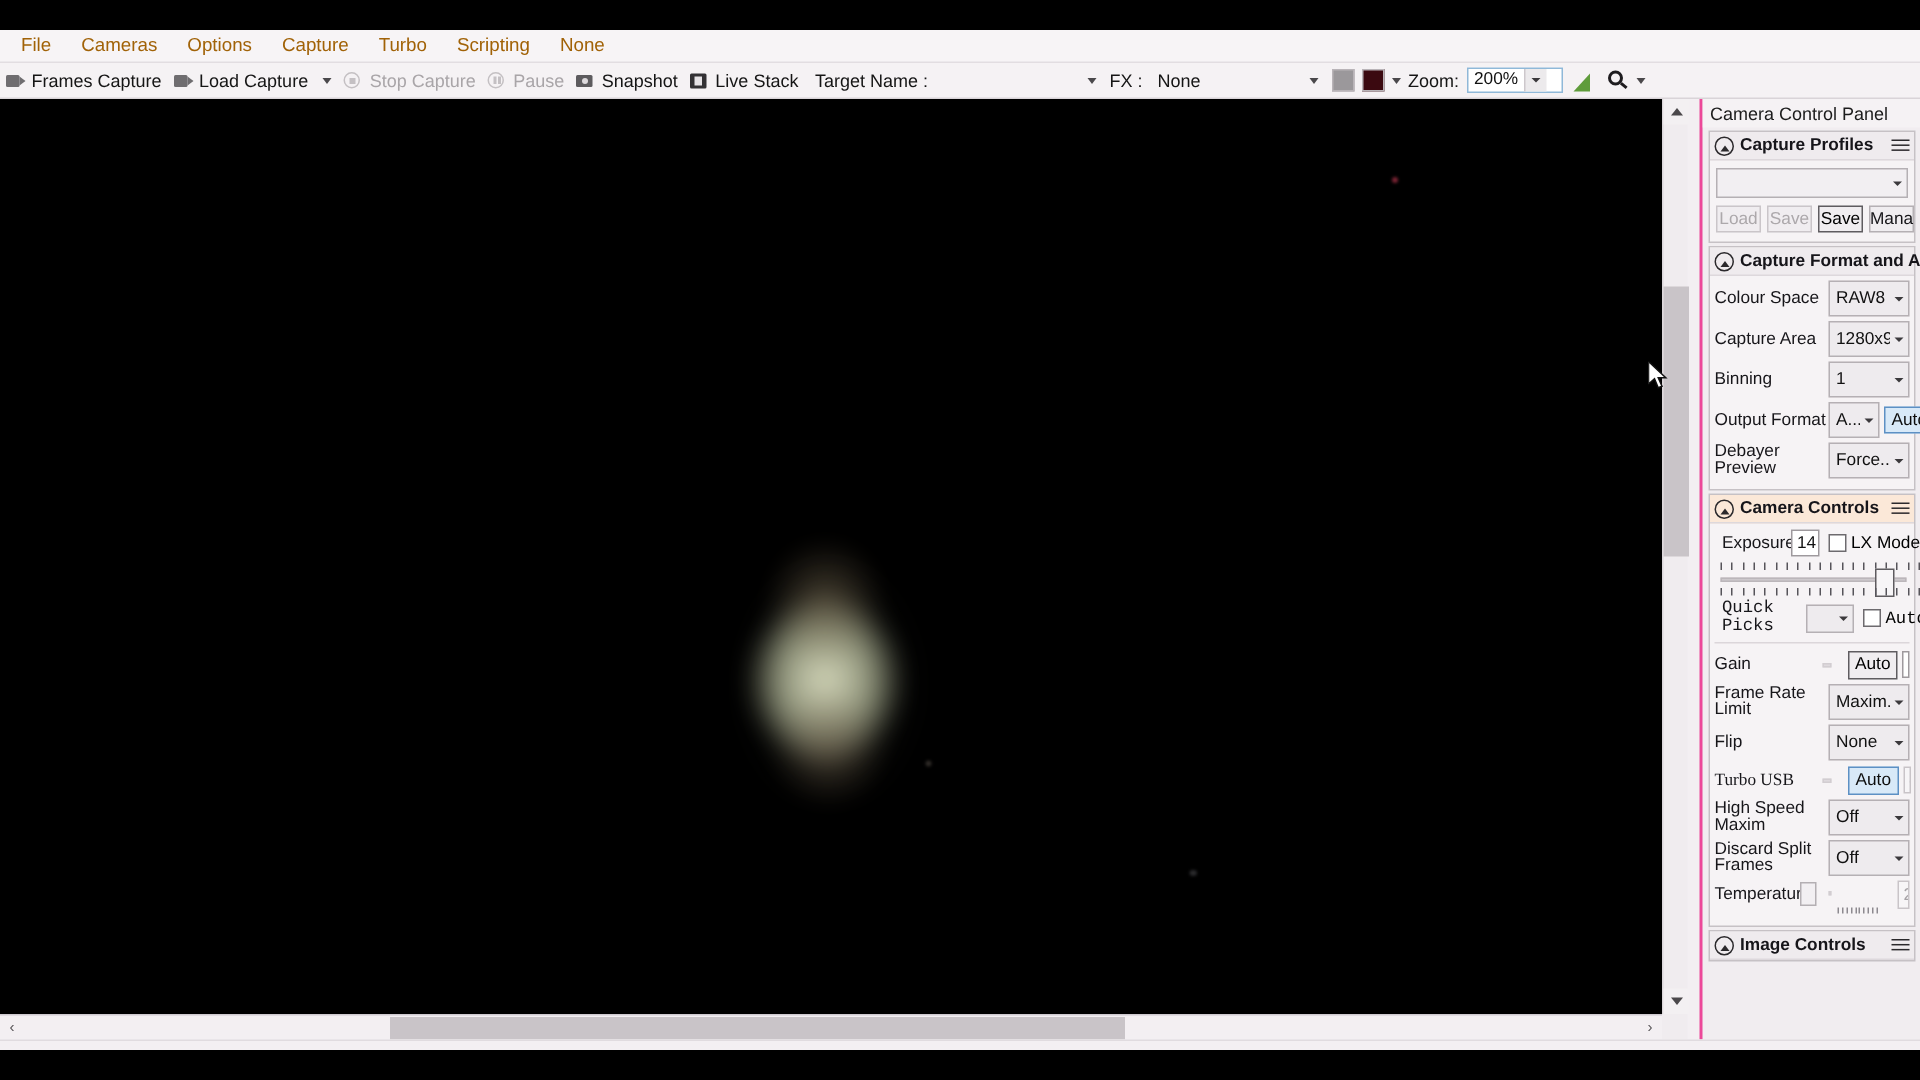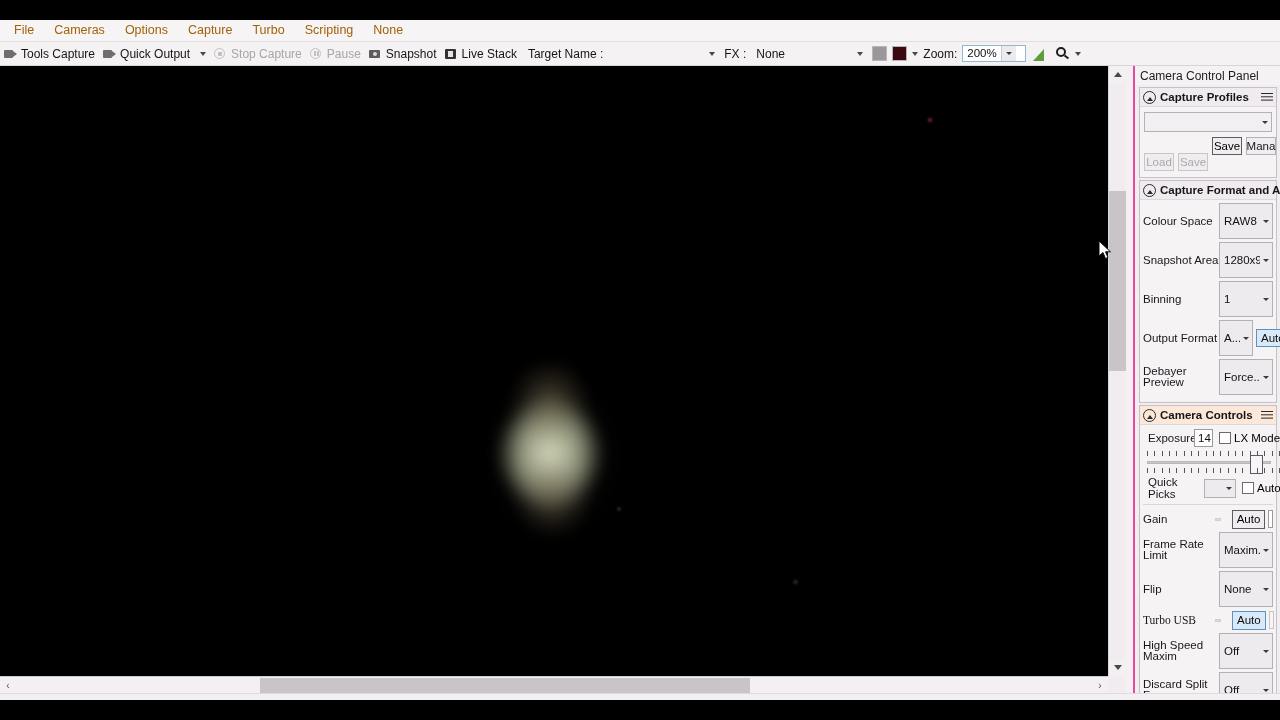--- a/index.html
+++ b/index.html
@@ -303,21 +303,21 @@
     display:flex; align-items:center;
     min-height:20px; margin-bottom:3px;
   }
   .lbl {
     font-size:11.5px; color:#17161a;
     width:76px; flex:0 0 76px;
     line-height:12px;
   }
   .lbl.two { line-height:11.5px; }
   .combo {
-    flex:1; height:36px; min-width:0;
+    flex:1; height:24px; min-width:0;
     border:1px solid #b5b0b4; background:#eeebee;
     display:flex;align-items:center;
     font-size:11.5px; color:#111;
     box-sizing:border-box;
   }
   .combo .cv{ padding-left:4px; flex:1; overflow:hidden; white-space:nowrap;}
   .combo .ca{
     width:12px;flex:0 0 12px;display:flex;align-items:center;justify-content:center;
   }
   .combo .ca::after{
@@ -329,21 +329,21 @@
   }
   .btnrow { display:flex; gap:4px; margin:0 1px 2px 1px;}
   .sbtn {
     height:18px; min-width:30px; padding:0 6px;
     border:1px solid #b5b0b4; background:#f0edf0;
     font-size:11.5px; color:#17161a;
     display:flex;align-items:center;justify-content:center;
     white-space:nowrap;
     box-sizing:border-box;
   }
-  .sbtn.disabled{ color:#aca8ab; border-color:#cac5c9;margin-top:16px; }
+  .sbtn.disabled{ color:#aca8ab; border-color:#cac5c9; }
   .sbtn.strong{ border:1.5px solid #5f5c60; color:#000;}
   .chk {
     width:12px;height:12px;border:1.3px solid #6d6a6e;background:#fff;
     flex:0 0 12px;margin-right:3px;box-sizing:border-box;
   }
   .num {
     height:18px;border:1px solid #9e999d;background:#fff;
     font-size:11.5px;color:#111;padding-left:3px;
     display:flex;align-items:center;box-sizing:border-box;
     overflow:hidden;
@@ -406,25 +406,25 @@
       <div class="menu-item">Options</div>
       <div class="menu-item">Capture</div>
       <div class="menu-item">Turbo</div>
       <div class="menu-item">Scripting</div>
       <div class="menu-item">None</div>
     </div>
 
     <div id="toolbar">
       <div class="tb-btn">
         <span class="ico ico-cam"></span>
-        <span class="tb-label">Tools Capture</span>
+        <span class="tb-label">Frames Capture</span>
       </div>
       <div class="tb-btn">
         <span class="ico ico-cam"></span>
-        <span class="tb-label">Quick Output</span>
+        <span class="tb-label">Load Capture</span>
       </div>
       <div class="caret-small"></div>
       <div class="tb-btn disabled">
         <span class="ico ico-stop"></span>
         <span class="tb-label">Stop Capture</span>
       </div>
       <div class="tb-btn disabled">
         <span class="ico ico-pause"></span>
         <span class="tb-label">Pause</span>
       </div>
@@ -508,21 +508,21 @@
         </div>
         <div class="grp-body">
           <div class="row">
             <span class="lbl">Colour Space</span>
             <span class="combo">
               <span class="cv">RAW8</span>
               <span class="ca"></span>
             </span>
           </div>
           <div class="row">
-            <span class="lbl">Snapshot Area</span>
+            <span class="lbl">Capture Area</span>
             <span class="combo">
               <span class="cv">1280x9...</span>
               <span class="ca"></span>
             </span>
           </div>
           <div class="row">
             <span class="lbl">Binning</span>
             <span class="combo">
               <span class="cv">1</span>
               <span class="ca"></span>
@@ -602,21 +602,21 @@
                 <i style="left:88px"></i>
                 <i style="left:95.33333333333333px"></i>
                 <i style="left:102.66666666666666px"></i>
                 <i style="left:110px"></i>
                 <i style="left:117.33333333333333px"></i>
                 <i style="left:124.66666666666666px"></i>
                 <i style="left:132px"></i>
               </div>
           </div>
 
-          <div class="row" style="padding-left:5px;">
+          <div class="row" style="padding-left:5px;font-family:Liberation Mono, monospace;">
             <span class="lbl" style="width:56px;flex:0 0 56px;">Quick Picks</span>
             <span class="combo" style="flex:0 0 32px;height:19px;">
               <span class="cv"></span>
               <span class="ca"></span>
             </span>
             <span class="chk" style="margin-left:6px;"></span>
             <span style="font-size:11.5px;white-space:nowrap;">Auto</span>
           </div>
 
           <div class="divider"></div>

